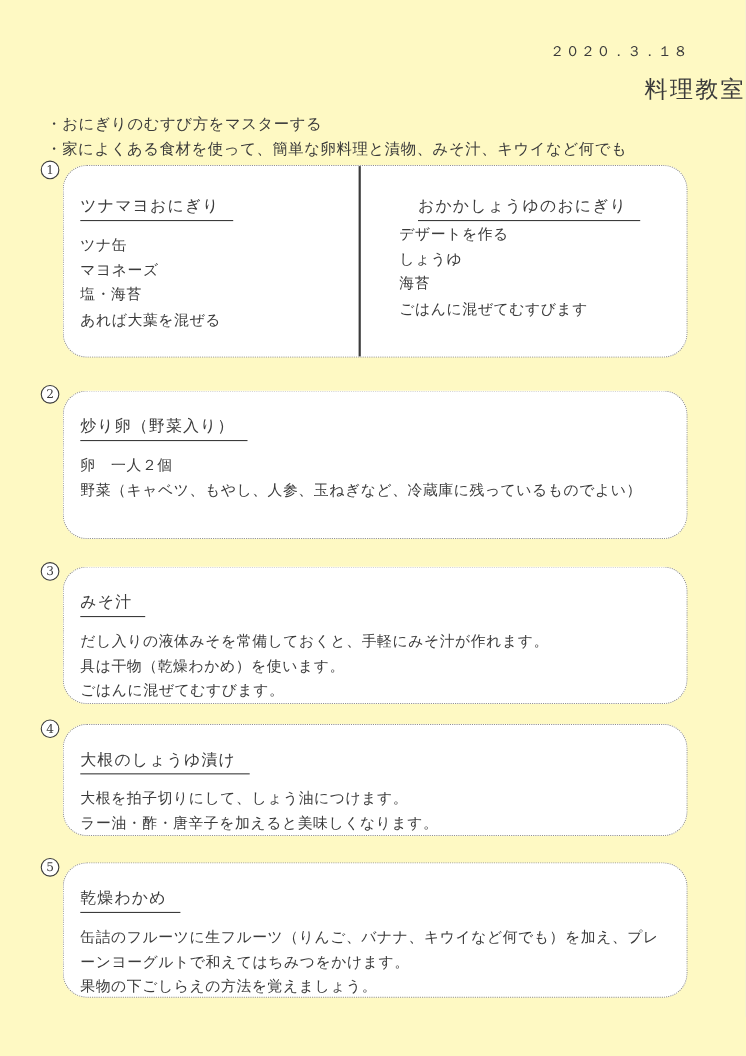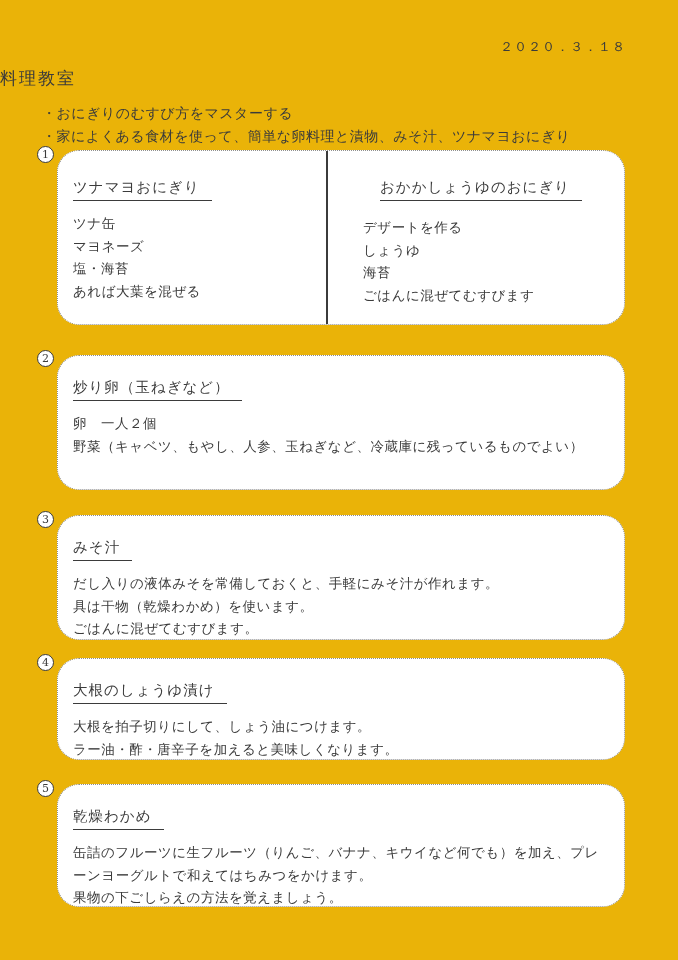--- a/index.html
+++ b/index.html
@@ -1,31 +1,31 @@
 <!DOCTYPE html>
 <html><head>
 <meta charset="utf-8">
 <style>
   * { margin:0; padding:0; box-sizing:border-box; }
   html,body { background:#e9e9e9; }
   .page {
     position:relative;
     width:678px; height:960px;
-    background:#eab308;
+    background:#fef9c3;
     font-family:"DejaVu Serif", serif;
     color:#3b3b3b;
     overflow:hidden;
   }
   .date {
     position:absolute; top:38px; right:52px;
     font-size:13px; letter-spacing:1px;
   }
   .title {
     position:absolute; top:67px; left:0; width:100%;
-    text-align:left; font-size:17px; letter-spacing:2px;
+    text-align:right; font-size:21px; letter-spacing:2px;
   }
   .goals { position:absolute; top:102px; left:42px; }
   .goal-line { font-size:14px; line-height:23px; letter-spacing:0.5px; }
 
   .sec-num {
     position:absolute; left:37px;
     width:17px; height:17px;
     border:1px solid #3b3b3b; border-radius:50%;
     font-size:11px; line-height:15px; text-align:center;
     font-family:"DejaVu Serif", serif;
@@ -43,42 +43,42 @@
     border-bottom:1px solid #3b3b3b;
     padding:0 12px 3px 0;
   }
   .ln { font-size:13.5px; line-height:22.5px; letter-spacing:0.5px; }
 
   
   #box1 { top:150px; height:175px; display:flex; }
   .b1-left  { width:270px; border-right:2px solid #3b3b3b; padding:26px 10px 0 15px; }
   .b1-right { flex:1; padding:26px 10px 0 35px; }
   .b1-left  .hd { margin-bottom:11px; }
-  .b1-right .hd { margin-bottom:15px; margin-left:17px; }
+  .b1-right .hd { margin-bottom:1px; margin-left:17px; }
 
   
   .box-pad { padding:21px 20px 0 15px; }
   .box-pad .hd { margin-bottom:11px; }
   #box2 { top:355px; height:135px; }
   #box3 { top:515px; height:125px; }
   #box4 { top:658px; height:102px; }
   #box5 { top:784px; height:123px; }
   #n1 { top:146px; } #n2 { top:350px; } #n3 { top:511px; } #n4 { top:654px; } #n5 { top:780px; }
 </style>
 </head>
 <body>
 
 <div class="page">
 
   <div class="date">２０２０．３．１８</div>
   <div class="title">料理教室</div>
 
   <div class="goals">
     <div class="goal-line">・おにぎりのむすび方をマスターする</div>
-    <div class="goal-line">・家によくある食材を使って、簡単な卵料理と漬物、みそ汁、ツナマヨおにぎり</div>
+    <div class="goal-line">・家によくある食材を使って、簡単な卵料理と漬物、みそ汁、キウイなど何でも</div>
   </div>
 
   <div class="sec-num" id="n1">1</div>
   <div class="box" id="box1">
     <div class="b1-left">
       <div><span class="hd">ツナマヨおにぎり</span></div>
       <div class="ln">ツナ缶</div>
       <div class="ln">マヨネーズ</div>
       <div class="ln">塩・海苔</div>
       <div class="ln">あれば大葉を混ぜる</div>
@@ -87,21 +87,21 @@
       <div><span class="hd">おかかしょうゆのおにぎり</span></div>
       <div class="ln">デザートを作る</div>
       <div class="ln">しょうゆ</div>
       <div class="ln">海苔</div>
       <div class="ln">ごはんに混ぜてむすびます</div>
     </div>
   </div>
 
   <div class="sec-num" id="n2">2</div>
   <div class="box box-pad" id="box2">
-    <div><span class="hd">炒り卵（玉ねぎなど）</span></div>
+    <div><span class="hd">炒り卵（野菜入り）</span></div>
     <div class="ln">卵　一人２個</div>
     <div class="ln">野菜（キャベツ、もやし、人参、玉ねぎなど、冷蔵庫に残っているものでよい）</div>
   </div>
 
   <div class="sec-num" id="n3">3</div>
   <div class="box box-pad" id="box3">
     <div><span class="hd">みそ汁</span></div>
     <div class="ln">だし入りの液体みそを常備しておくと、手軽にみそ汁が作れます。</div>
     <div class="ln">具は干物（乾燥わかめ）を使います。</div>
     <div class="ln">ごはんに混ぜてむすびます。</div>

